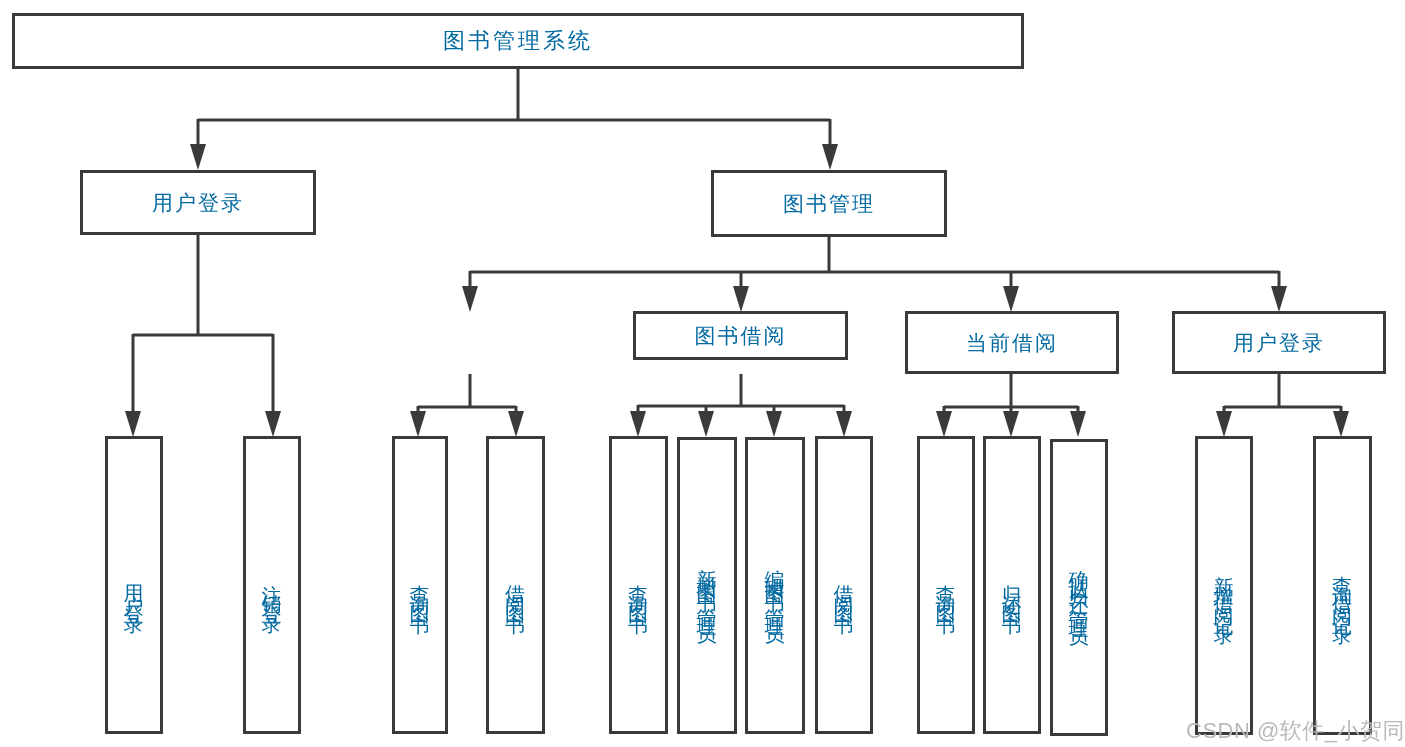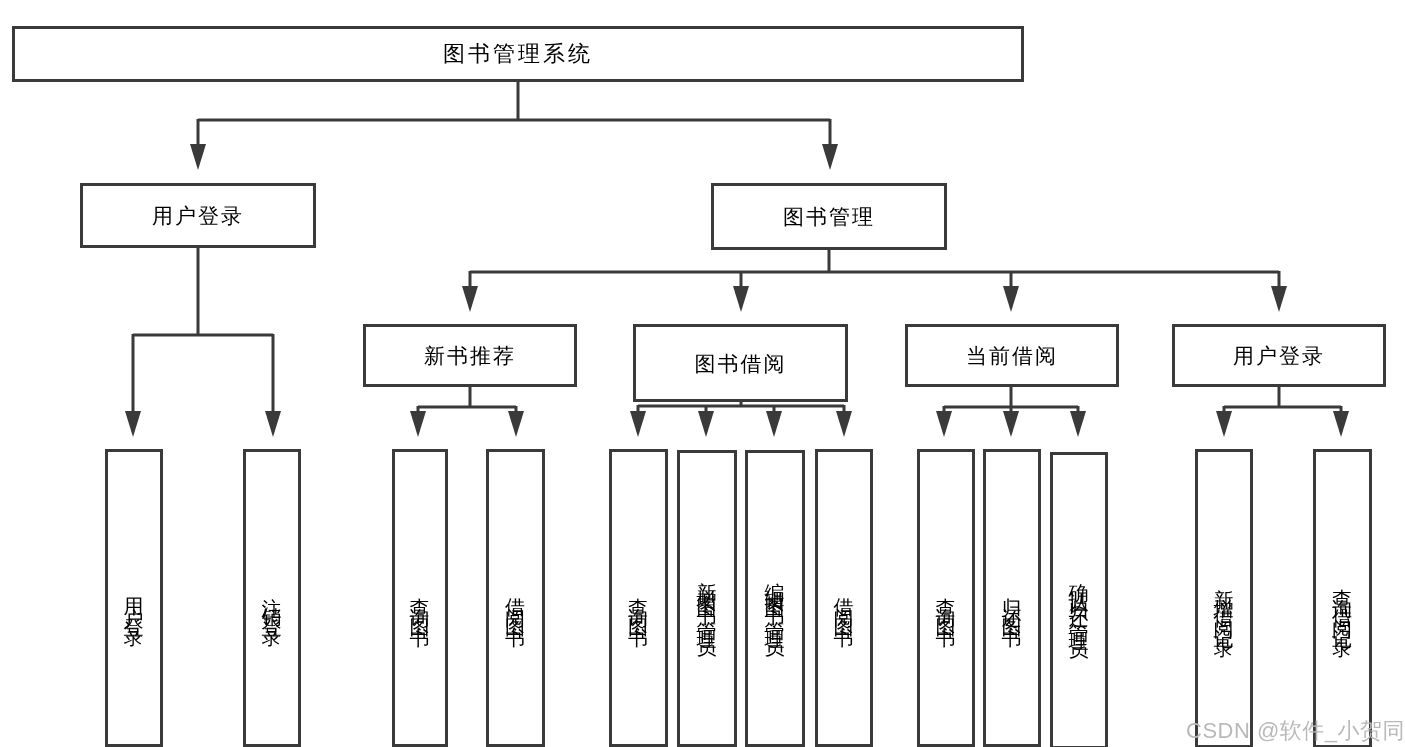--- a/index.html
+++ b/index.html
@@ -17,24 +17,23 @@
     width: 1405px; height: 747px;
   }
   .node {
     position: absolute;
     box-sizing: border-box;
     background: #ffffff;
     border: 3px solid #3a3a3a;
     display: flex;
     align-items: center;
     justify-content: center;
-    color: #000000;
+    color: #0369a1;
     text-align: center;
     line-height: 1;
-    margin-top: 13px;
   }
   .root-node   { font-size: 22px; letter-spacing: 3px; }
   .h-node      { font-size: 21px; letter-spacing: 2px; }
   .v-node {
     writing-mode: vertical-rl;
     text-orientation: mixed;
     font-size: 20px;
     letter-spacing: 10px;
     padding-top: 8px;
   }
@@ -94,22 +93,21 @@
       <polygon points="1224,437 1216,411 1232,411"></polygon>
       <polygon points="1341,437 1333,411 1349,411"></polygon>
     </g>
   </svg>
 
   <div class="node root-node" style="left:12px; top:13px; width:1012px; height:56px;">图书管理系统</div>
 
   <div class="node h-node" style="left:80px; top:170px; width:236px; height:65px;">用户登录</div>
   <div class="node h-node" style="left:711px; top:170px; width:236px; height:67px;">图书管理</div>
 
-  <div class="node h-node" style="left:363px; top:311px; width:214px; height:63px;">新书推荐</div>
-  <div class="node h-node" style="left:633px; top:311px; width:215px; height:78px;">图书借阅</div>
+  <div class="node h-node" style="left:633px; top:311px; width:215px; height:49px;">图书借阅</div>
   <div class="node h-node" style="left:905px; top:311px; width:214px; height:63px;">当前借阅</div>
   <div class="node h-node" style="left:1172px; top:311px; width:214px; height:63px;">用户登录</div>
 
   <div class="node v-node" style="left:105px; top:436px; width:58px; height:298px;">用户登录</div>
   <div class="node v-node" style="left:243px; top:436px; width:58px; height:298px;">注销登录</div>
 
   <div class="node v-node" style="left:392px; top:436px; width:56px; height:298px;">查询图书</div>
   <div class="node v-node" style="left:486px; top:436px; width:59px; height:298px;">借阅图书</div>
 
   <div class="node v-node" style="left:609px; top:436px; width:59px; height:298px;">查询图书</div>

